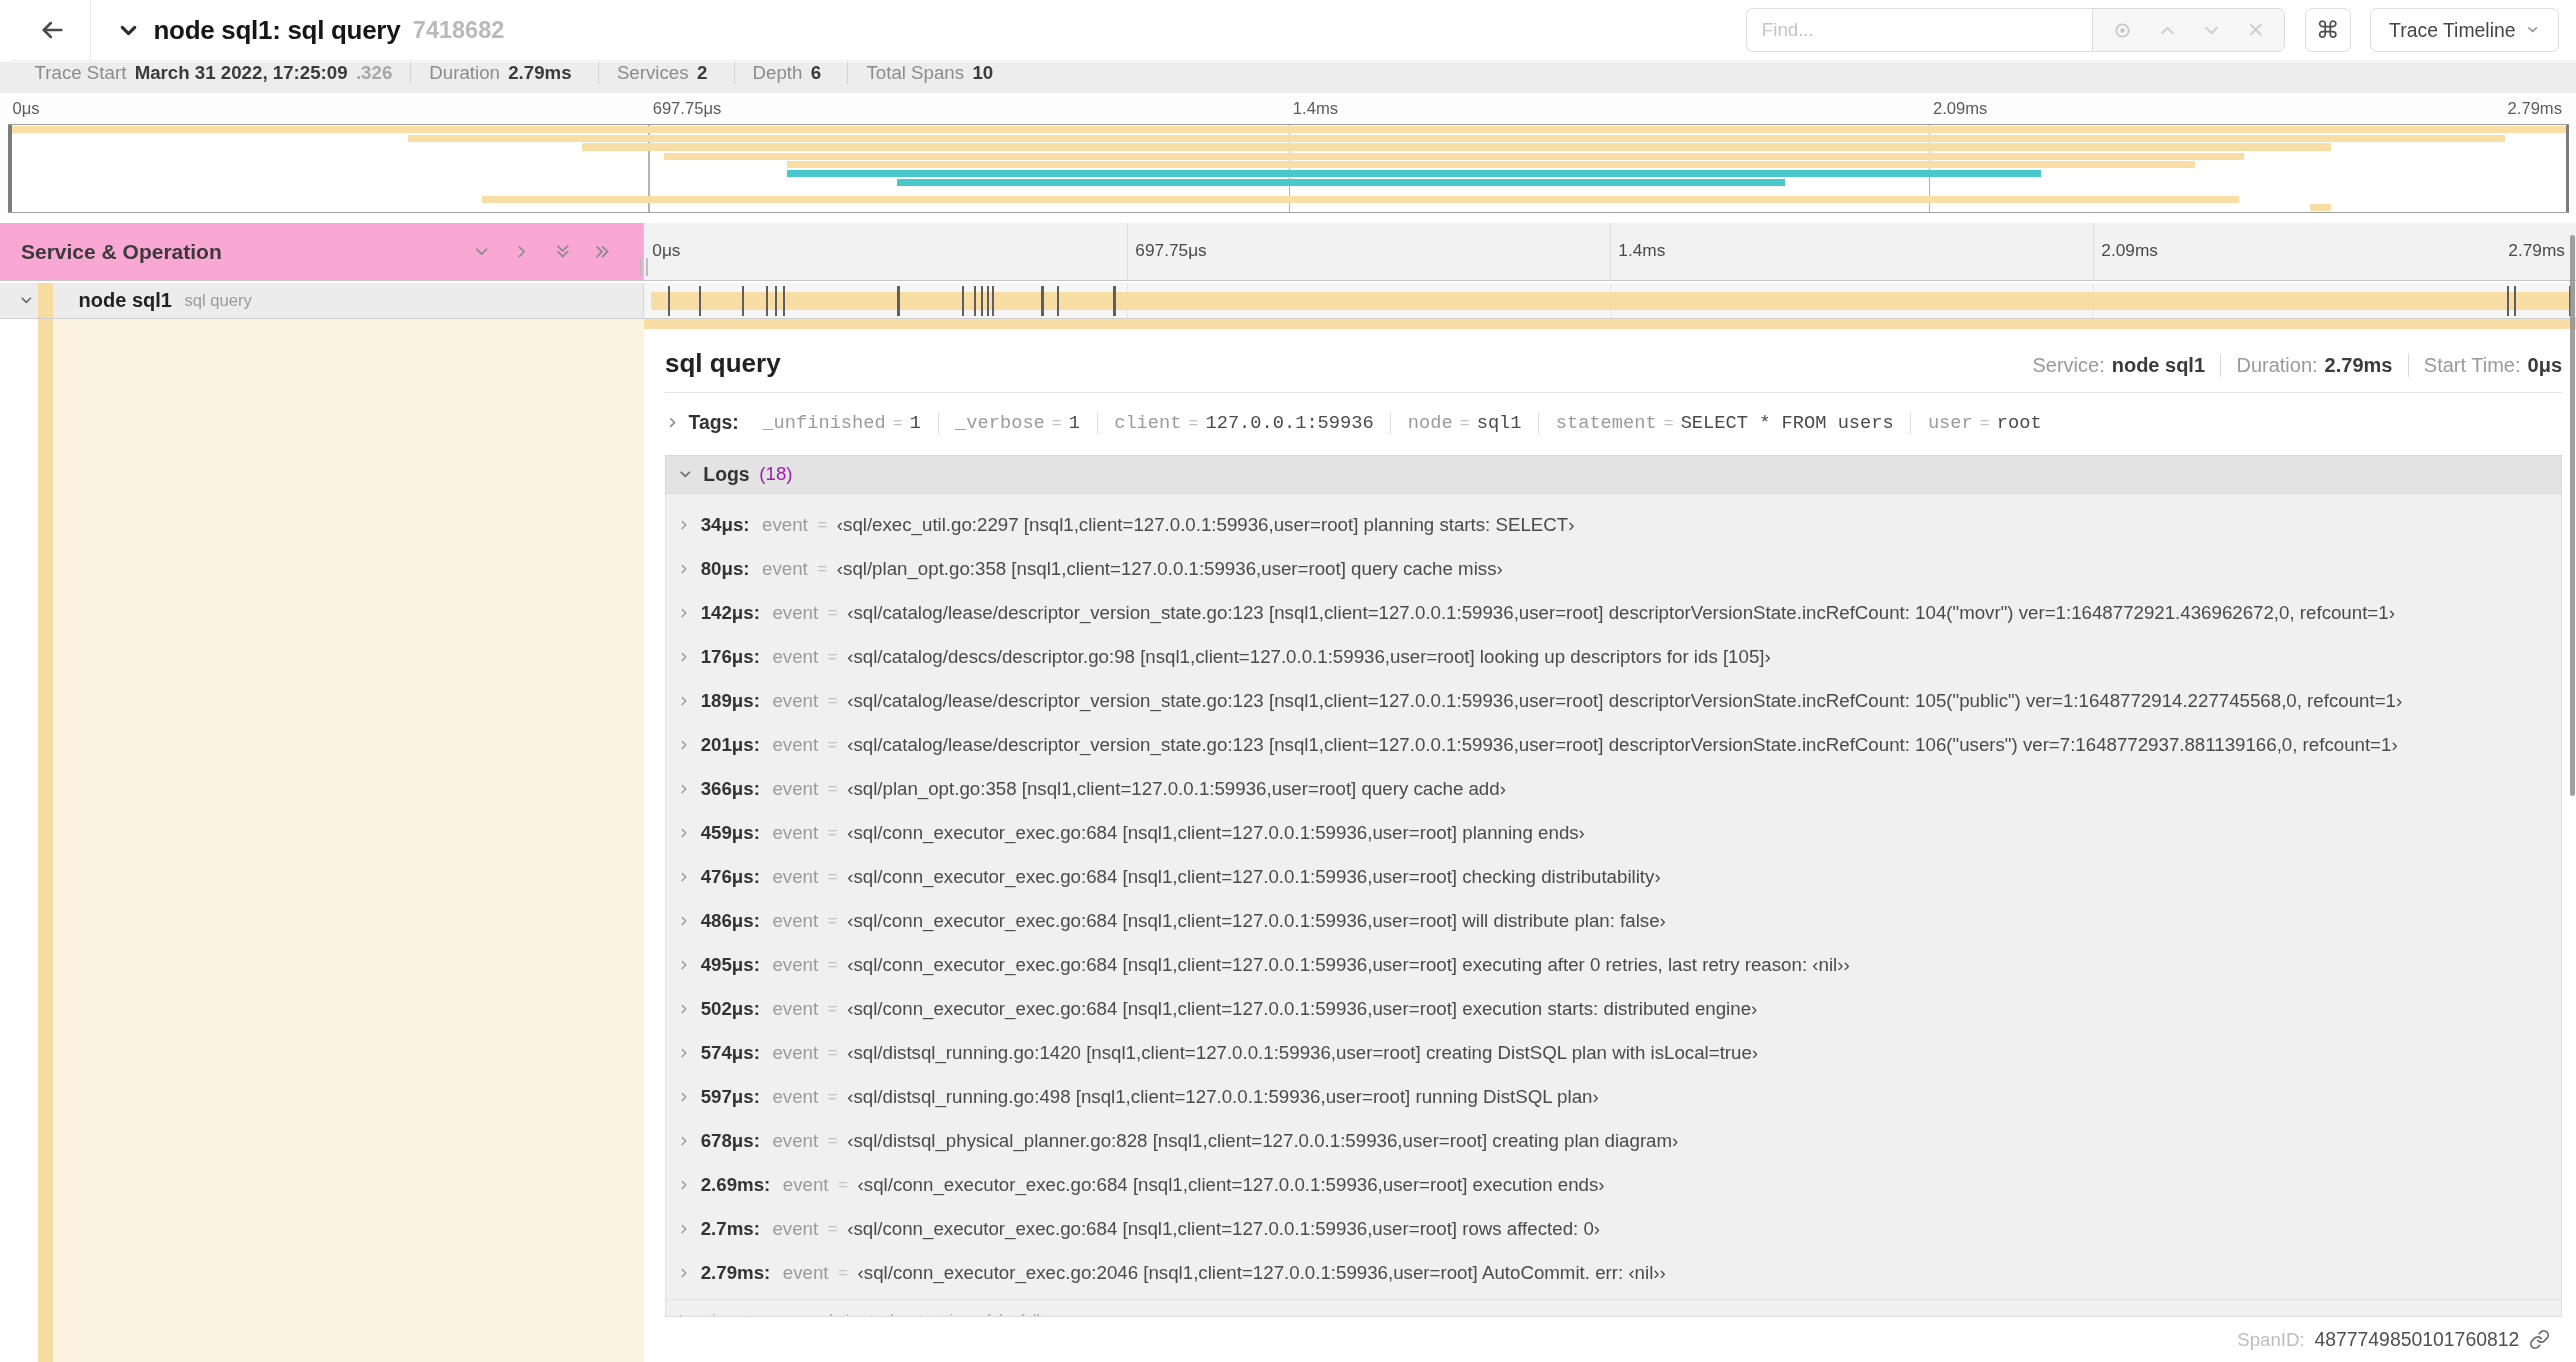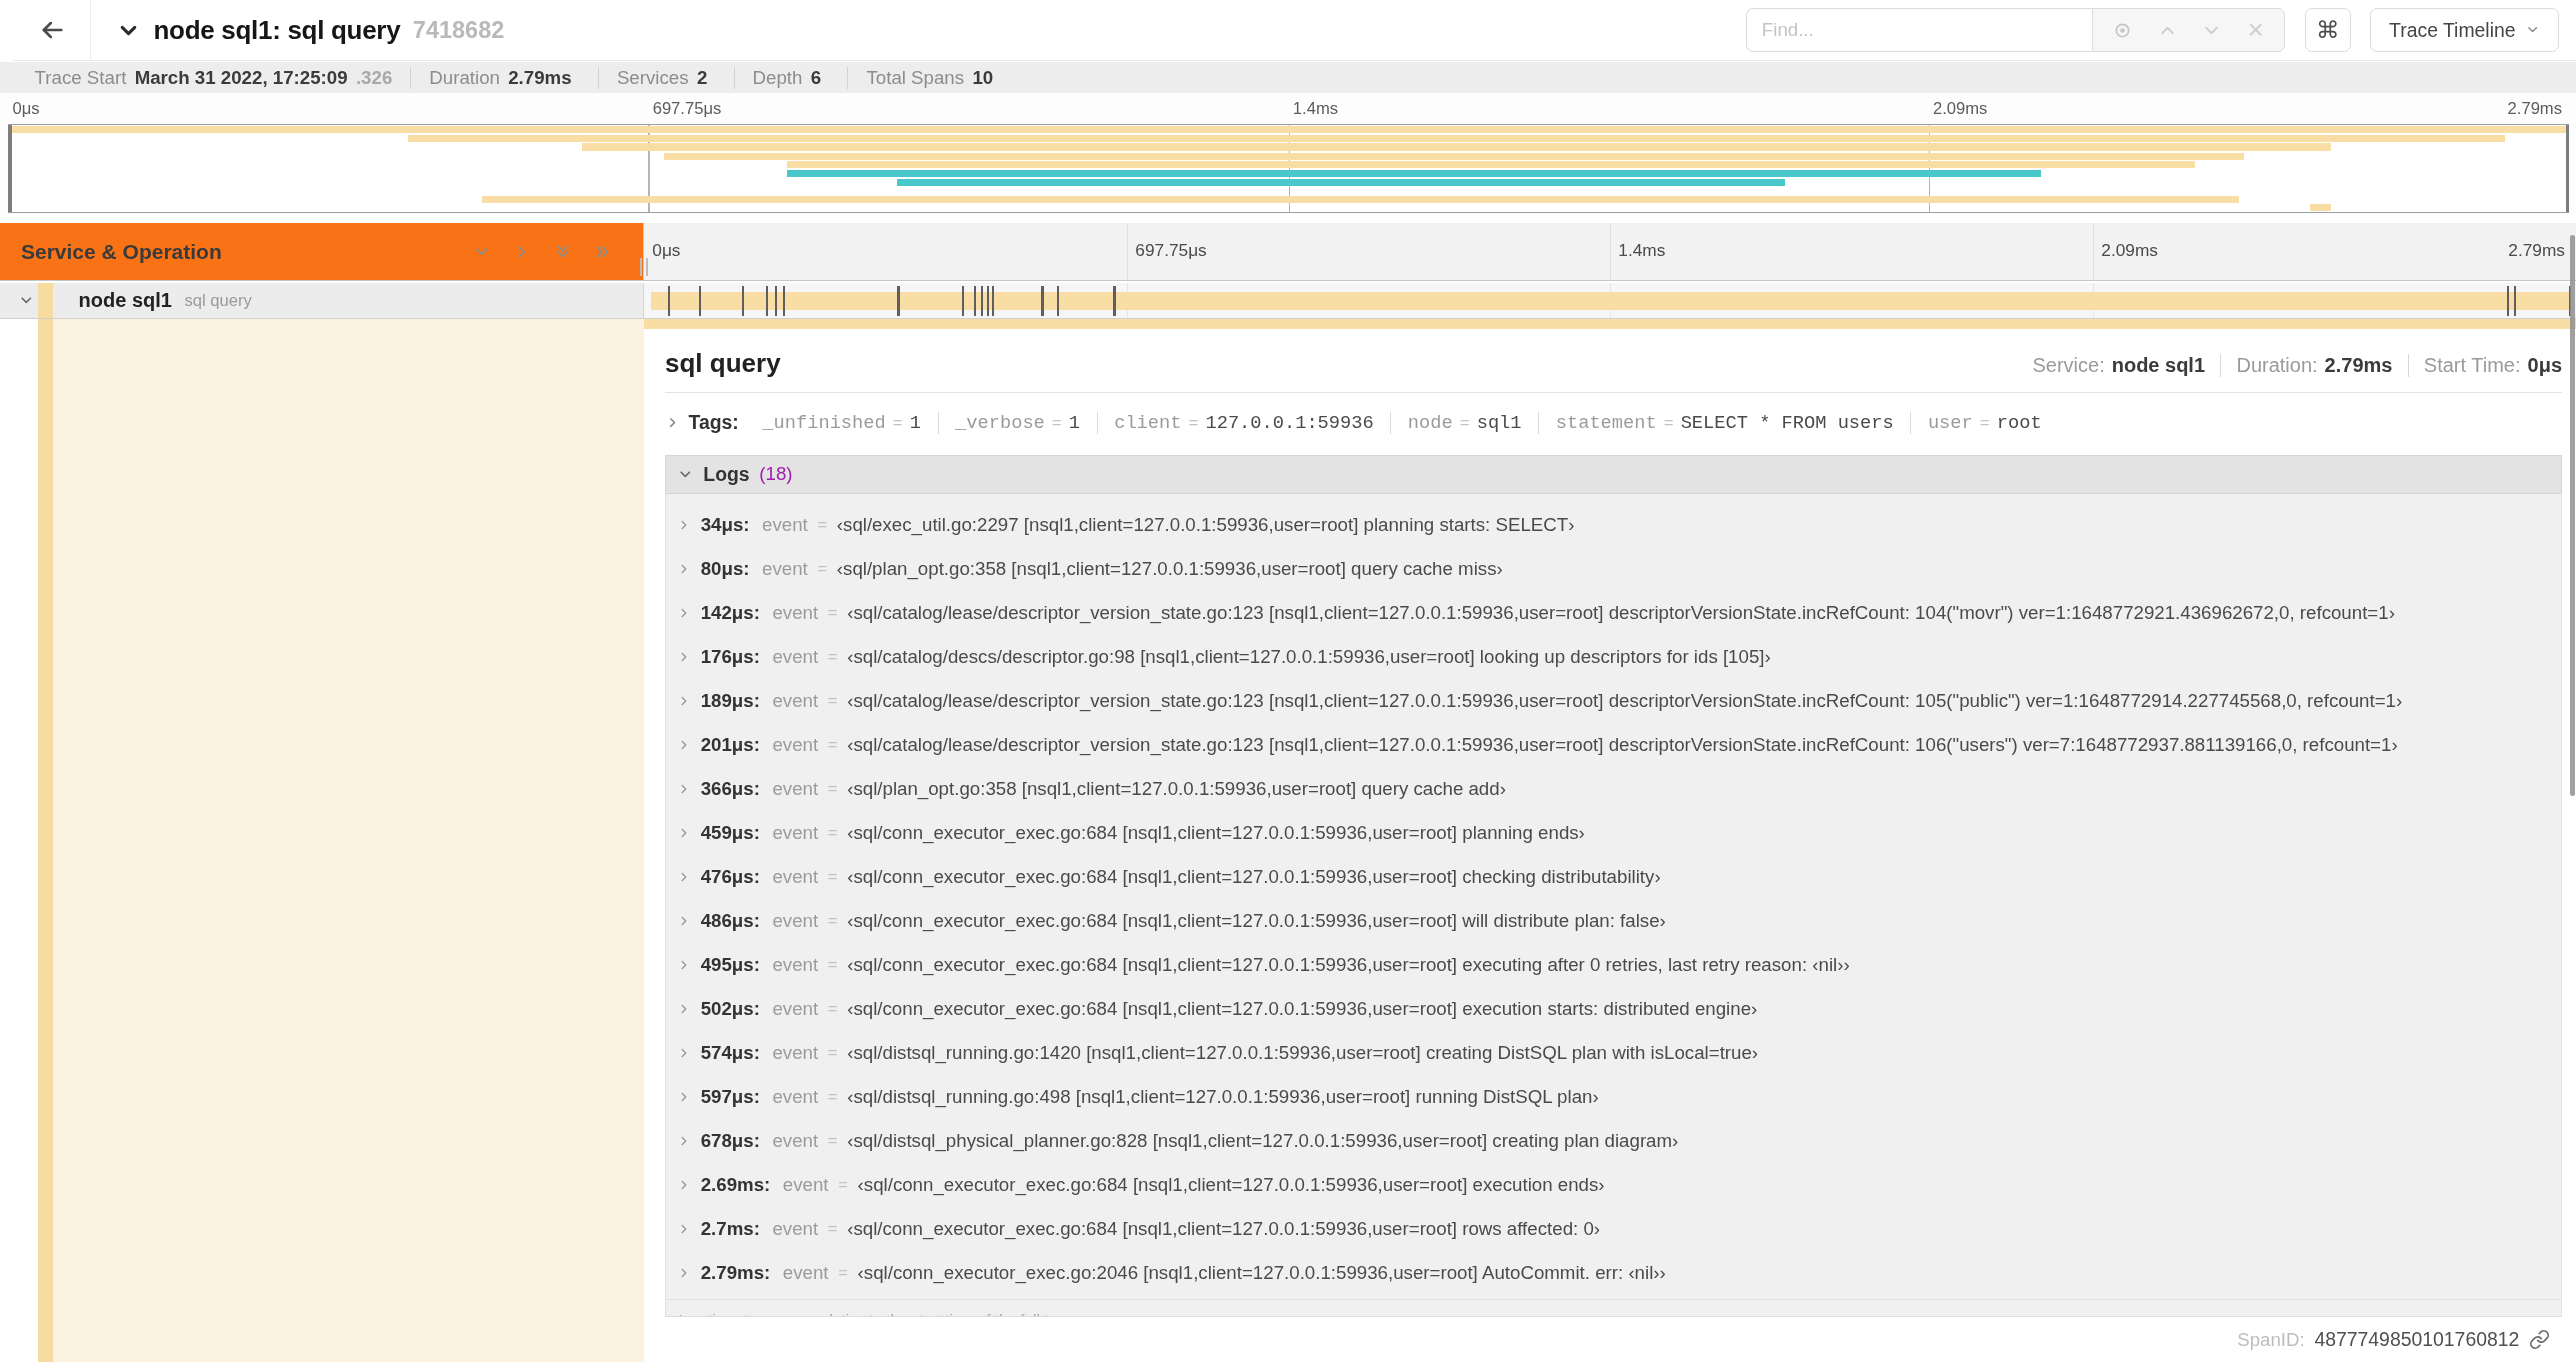--- a/index.html
+++ b/index.html
@@ -23,21 +23,21 @@
   .find-input::placeholder { color:#c4c4c4; }
   .find-icons { display:flex; align-items:center; gap:23.5px; padding:0 19.4px;
     background:#f6f6f6; border:1.4px solid #dcdcdc; border-radius:0 7px 7px 0; }
   .kbd-btn { width:46px; height:44px; background:#fff; border:1.4px solid #dcdcdc; border-radius:7px;
     font-size:23.5px; color:#4d4d4d; display:flex; align-items:center; justify-content:center; cursor:pointer; }
   .view-btn { height:44px; background:#fff; border:1.4px solid #dcdcdc; border-radius:7px;
     font-size:19.4px; color:#454545; display:flex; align-items:center; gap:9.7px; padding:0 18px; cursor:pointer; }
 
   
   .statsbar { position:absolute; top:62px; left:0; right:0; height:31px; background:#ededed;
-    display:flex; align-items:center; padding-left:16.6px; font-size:18.7px; }
+    display:flex; align-items:flex-start; padding-left:16.6px; font-size:18.7px; }
   .stat-item { display:flex; align-items:baseline; gap:8.3px; padding:0 18px; }
   .stat-item + .stat-item { border-left:1.4px solid #d2d2d2; }
   .stat-label { color:#8c8c8c; }
   .stat-value { color:#3b3b3b; font-weight:bold; }
   .stat-suffix { color:#a8a8a8; font-weight:bold; }
 
   
   .minimap { position:absolute; top:93px; left:0; right:0; height:122px; background:#fdfdfd; }
   .mm-labels { position:absolute; top:0; left:8.3px; right:7px; height:29px; }
   .mm-labels .tick-label { position:absolute; top:5.5px; font-size:16.6px; color:#5c5c5c; padding-left:4.2px; white-space:nowrap; }
@@ -45,21 +45,21 @@
   .mm-canvas { position:absolute; top:30.5px; left:8.3px; right:7px; height:89px; background:#fff;
     border-top:1.4px solid #9e9e9e; border-bottom:1.4px solid #9e9e9e; }
   .mm-grid { position:absolute; top:0; bottom:0; width:1.4px; background:#b5b5b5; }
   .mm-span { position:absolute; height:7.6px; }
   .mm-scrub { position:absolute; top:0; bottom:0; width:3.5px; background:#7d7d7d; }
   .mm-scrub.left { left:0; } .mm-scrub.right { right:0; }
 
   
   .section-head { position:absolute; top:223px; left:0; right:0; height:58px;
     border-bottom:1.4px solid #c6c6c6; display:flex; }
-  .sh-left { width:644px; background:#f97316; display:flex; align-items:center;
+  .sh-left { width:644px; background:#f9a8d4; display:flex; align-items:center;
     padding:0 12.5px 0 21px; border-right:1.4px solid #cccccc; position:relative; }
   .sh-title { font-size:21px; font-weight:bold; color:#3a3a3a; }
   .sh-icons { margin-left:auto; display:flex; align-items:center; gap:21px; padding-right:18px; }
   .sh-icons .icon-btn { cursor:pointer; display:flex; }
   .sh-grip { position:absolute; right:-4.8px; bottom:4.2px; display:flex; gap:3.5px; z-index:5; }
   .sh-grip i { display:block; width:2.1px; height:18px; background:#bdbdbd; }
   .sh-right { flex:1; background:#f2f2f2; position:relative; }
   .sh-right .tick-label { position:absolute; top:16.6px; font-size:17.3px; color:#4a4a4a; padding-left:8.3px; white-space:nowrap; }
   .sh-right .tick-label:last-child { transform:translateX(calc(-100% - 11px)); }
   .v-grid { position:absolute; top:0; bottom:0; width:1.4px; background:#dedede; }

